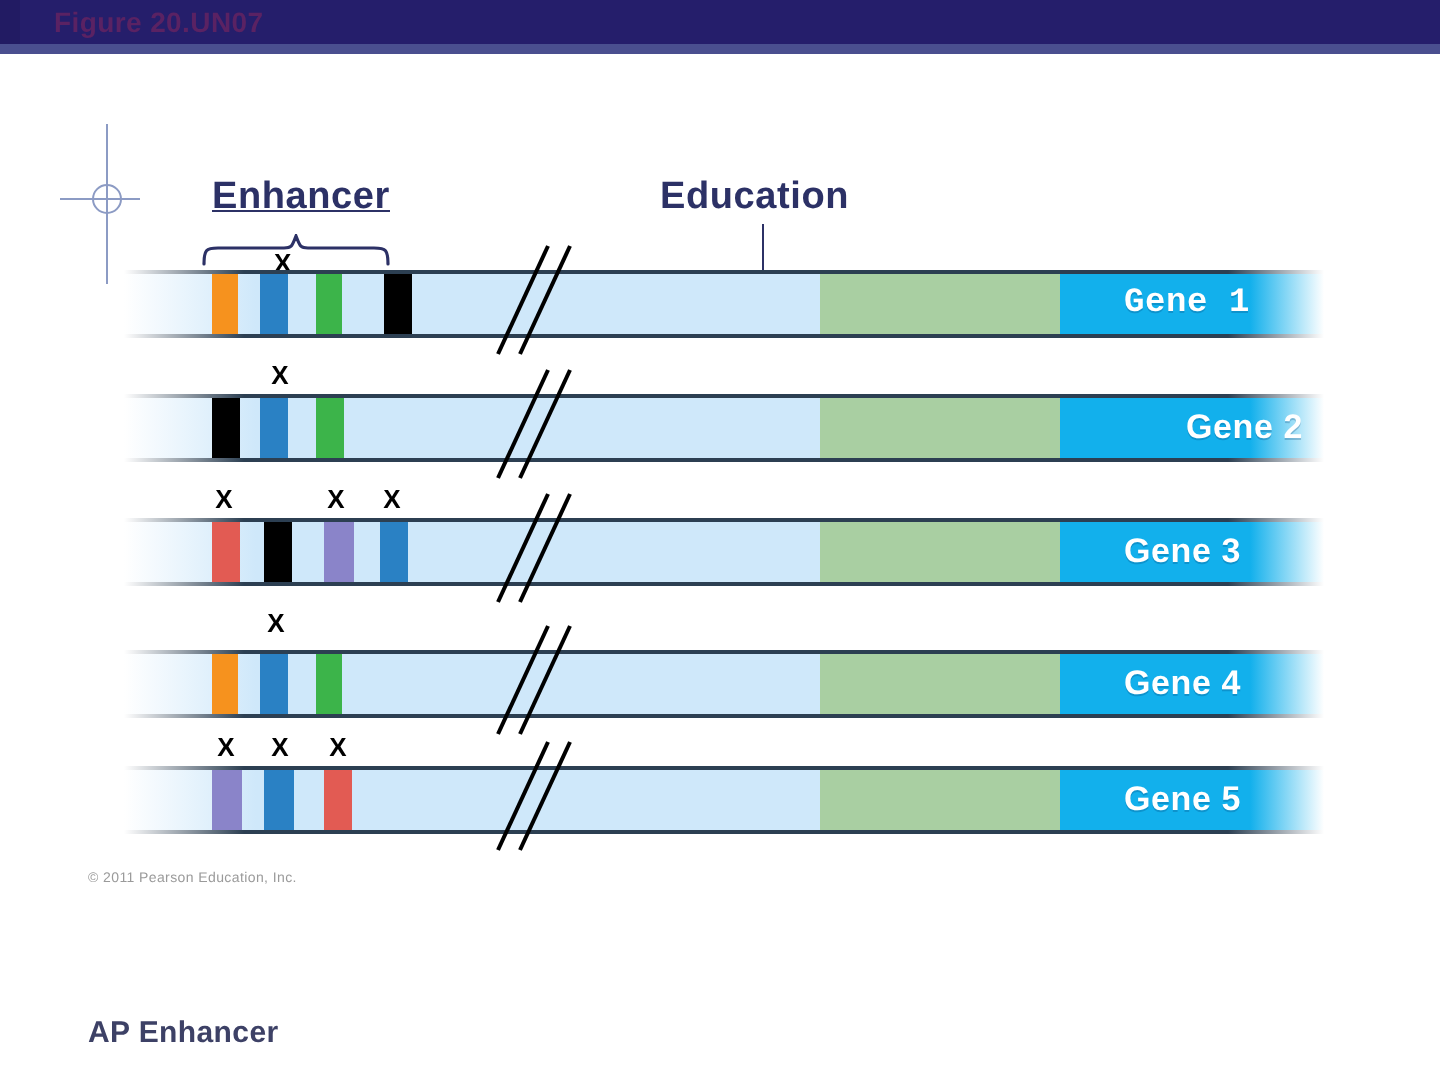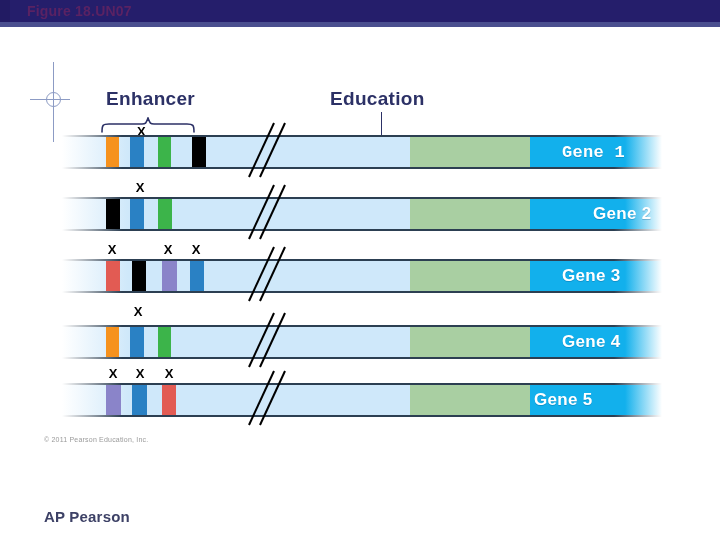--- a/index.html
+++ b/index.html
@@ -35,21 +35,21 @@
   #reg-mark{position:absolute;left:30px;top:62px;width:46px;height:80px;}
   #reg-v{position:absolute;left:23px;top:0;width:1px;height:80px;background:#8c9bc4;}
   #reg-h{position:absolute;left:0;top:37px;width:40px;height:1px;background:#8c9bc4;}
   #reg-c{position:absolute;left:16px;top:30px;width:13px;height:13px;
          border:1px solid #8c9bc4;border-radius:50%;}
 
   
   #enhancer-label{
     position:absolute;left:106px;top:88px;
     font-size:19px;font-weight:bold;color:#2c3166;
-    letter-spacing:.3px;white-space:nowrap;
+    letter-spacing:.3px;white-space:nowrap;text-decoration:underline;
   }
   #promoter-label{
     position:absolute;left:330px;top:88px;
     font-size:19px;font-weight:bold;color:#2c3166;
     letter-spacing:.3px;white-space:nowrap;
   }
   #promoter-pointer{
     position:absolute;left:381px;top:112px;width:1px;height:48px;
     background:#2c3166;
   }
@@ -120,21 +120,21 @@
     position:absolute;left:44px;top:508px;
     font-size:15px;font-weight:bold;color:#3d4166;
     letter-spacing:.2px;white-space:nowrap;
   }
 </style>
 </head>
 <body>
 
 <div id="header-bar">
   <div id="header-inner"></div>
-  <div id="header-title">Figure 18.UN07</div>
+  <div id="header-title">Figure 20.UN07</div>
   <div id="header-underline"></div>
 </div>
 
 <div id="reg-mark">
   <div id="reg-v"></div>
   <div id="reg-h"></div>
   <div id="reg-c"></div>
 </div>
 
 <div id="enhancer-label">Enhancer</div>
@@ -217,25 +217,25 @@
     <div class="gene-block" style="left: 468px; width: 132px;"></div>
     <div class="ctrl" style="left: 44px; width: 15px; background: rgb(138, 132, 201);"></div>
     <div class="ctrl" style="left: 70px; width: 15px; background: rgb(42, 129, 196);"></div>
     <div class="ctrl" style="left: 100px; width: 14px; background: rgb(226, 91, 83);"></div>
     <div class="bar-line-top"></div>
     <div class="bar-line-bot"></div>
     <svg class="breakmark" width="600" height="34" viewBox="0 0 600 34">
       <line x1="187" y1="42" x2="212" y2="-12" stroke="#000" stroke-width="2"></line>
       <line x1="198" y1="42" x2="223" y2="-12" stroke="#000" stroke-width="2"></line>
     </svg>
-    <div class="gene-label" style="left: 472px;">Gene 5</div>
+    <div class="gene-label" style="left: 500px;">Gene 5</div>
   </div>
 
 <div id="copyright">© 2011 Pearson Education, Inc.</div>
-<div id="ap-biology">AP Pearson</div>
+<div id="ap-biology">AP Enhancer</div>
 
 <div class="xmark" style="left: 140px; top: 181px;">X</div>
 <div class="xmark" style="left: 112px; top: 243px;">X</div>
 <div class="xmark" style="left: 168px; top: 243px;">X</div>
 <div class="xmark" style="left: 196px; top: 243px;">X</div>
 <div class="xmark" style="left: 138px; top: 305px;">X</div>
 <div class="xmark" style="left: 113px; top: 367px;">X</div>
 <div class="xmark" style="left: 140px; top: 367px;">X</div>
 <div class="xmark" style="left: 169px; top: 367px;">X</div>
 

